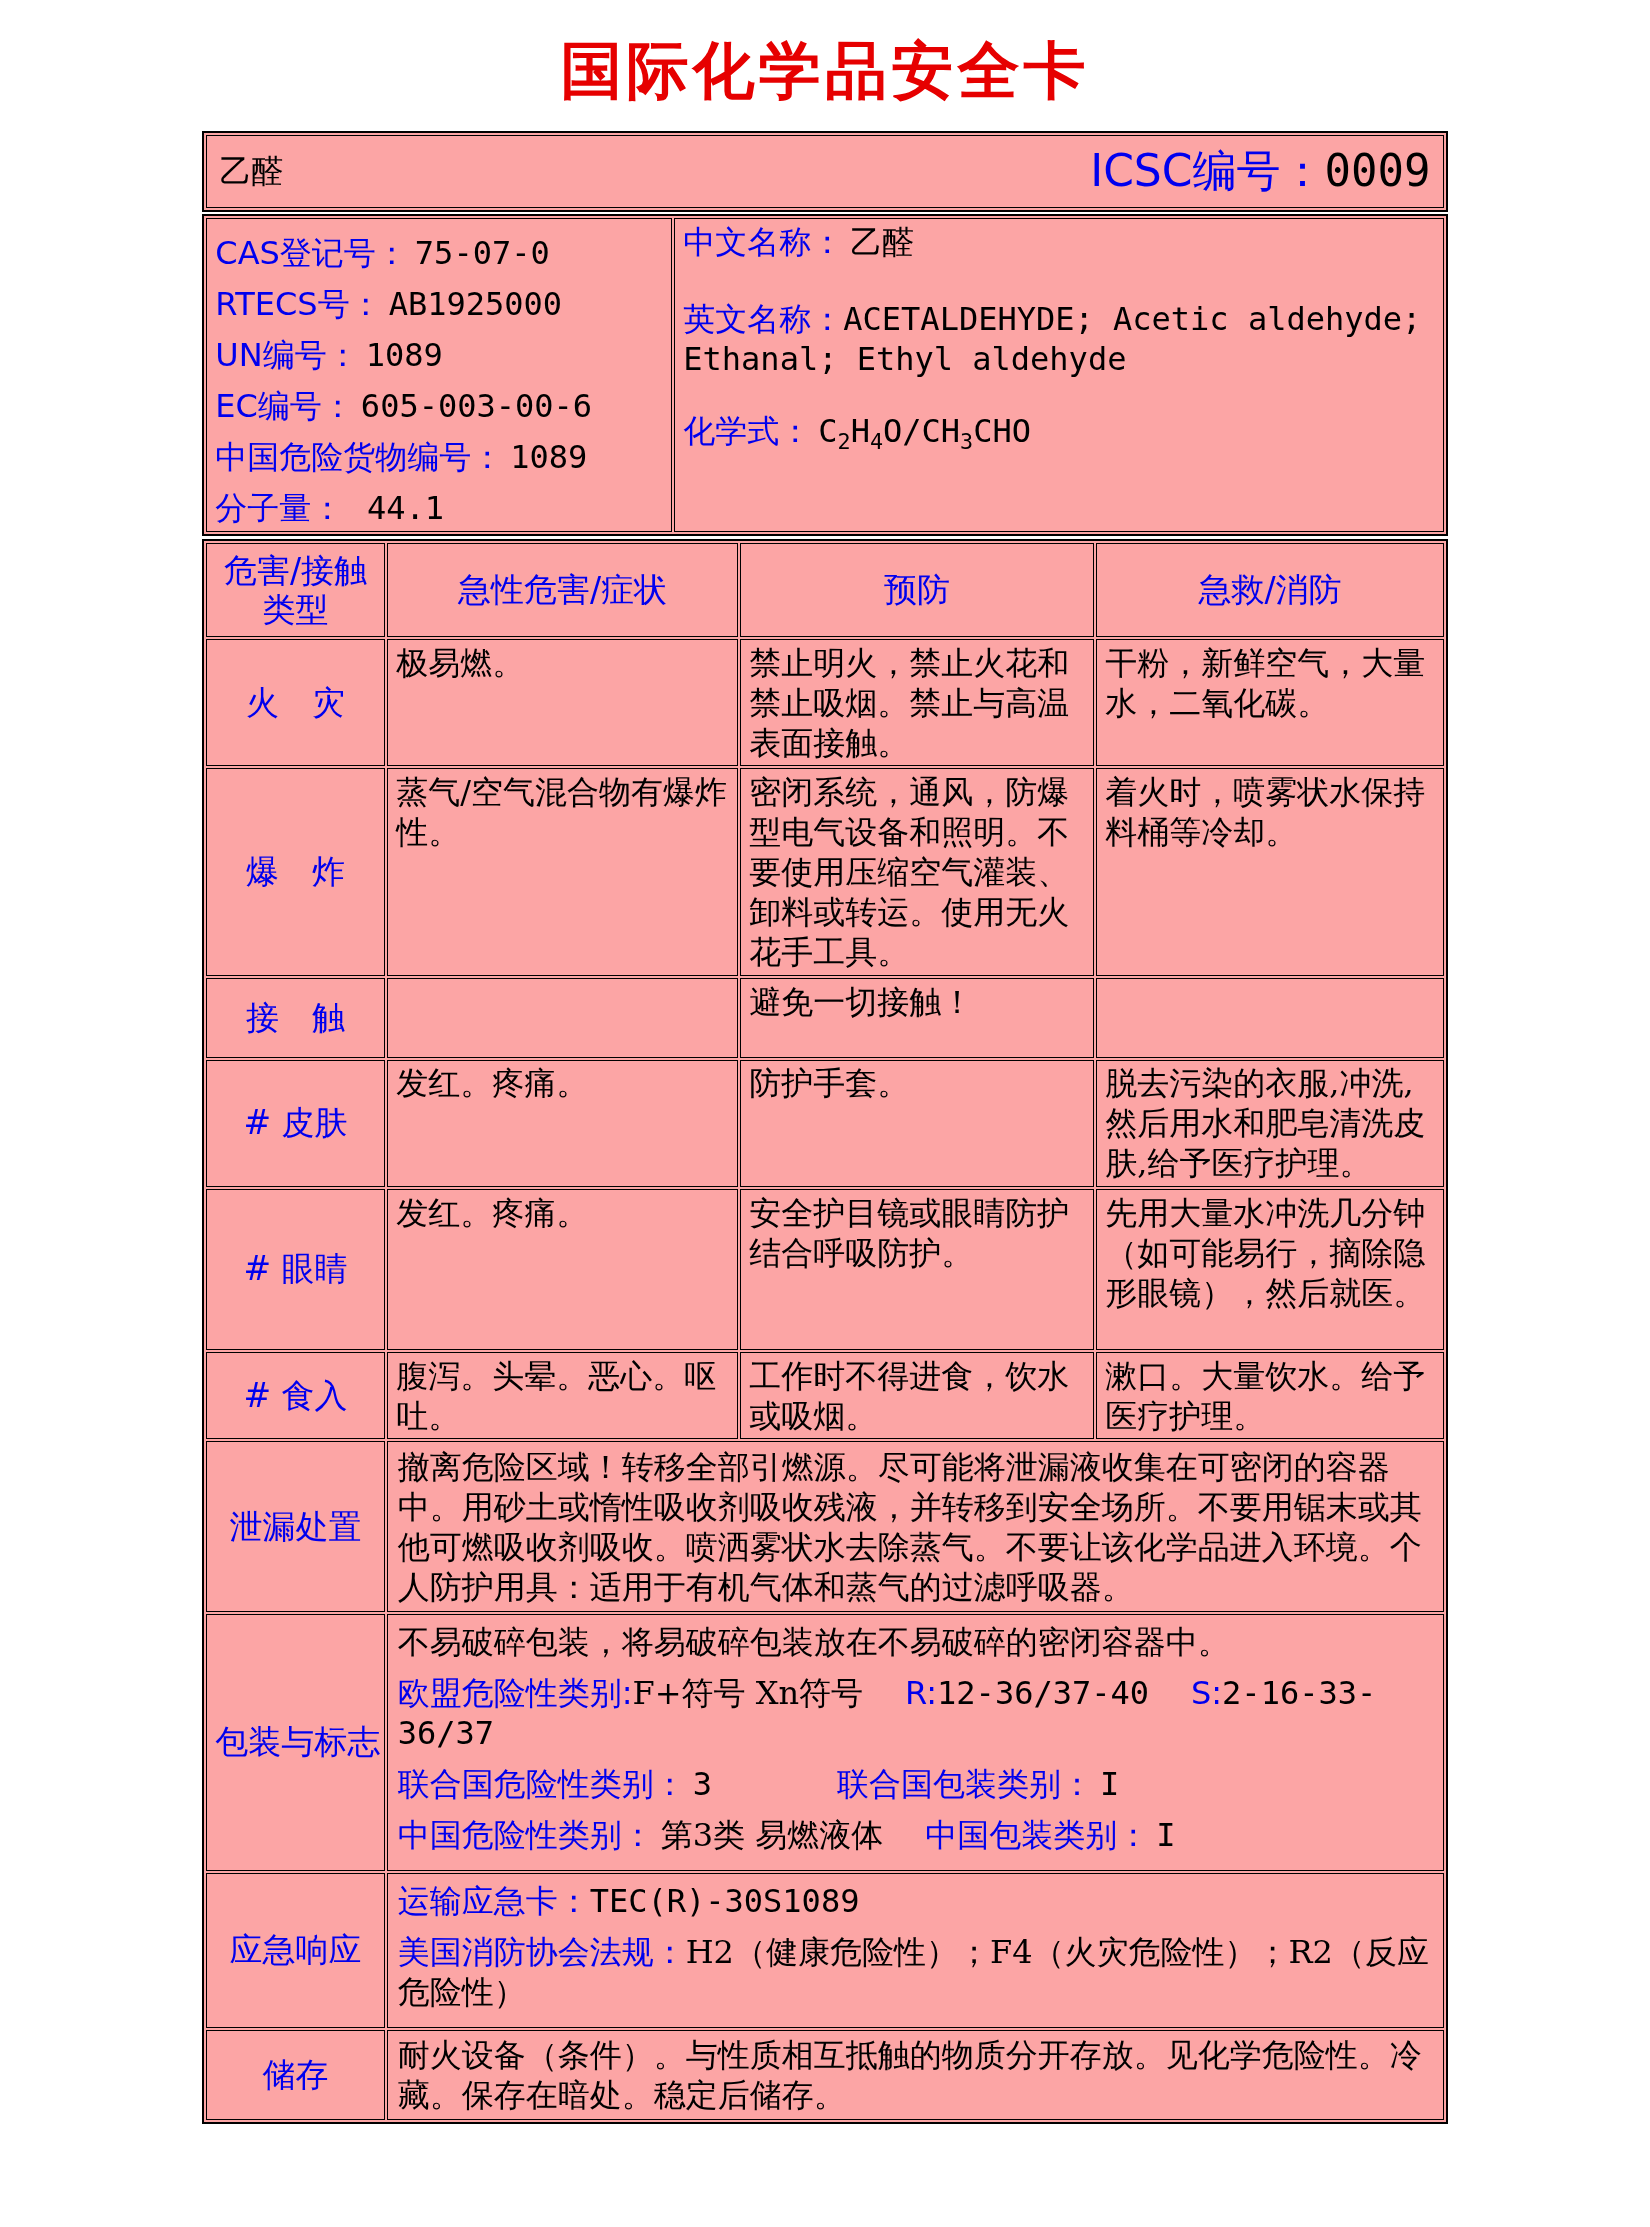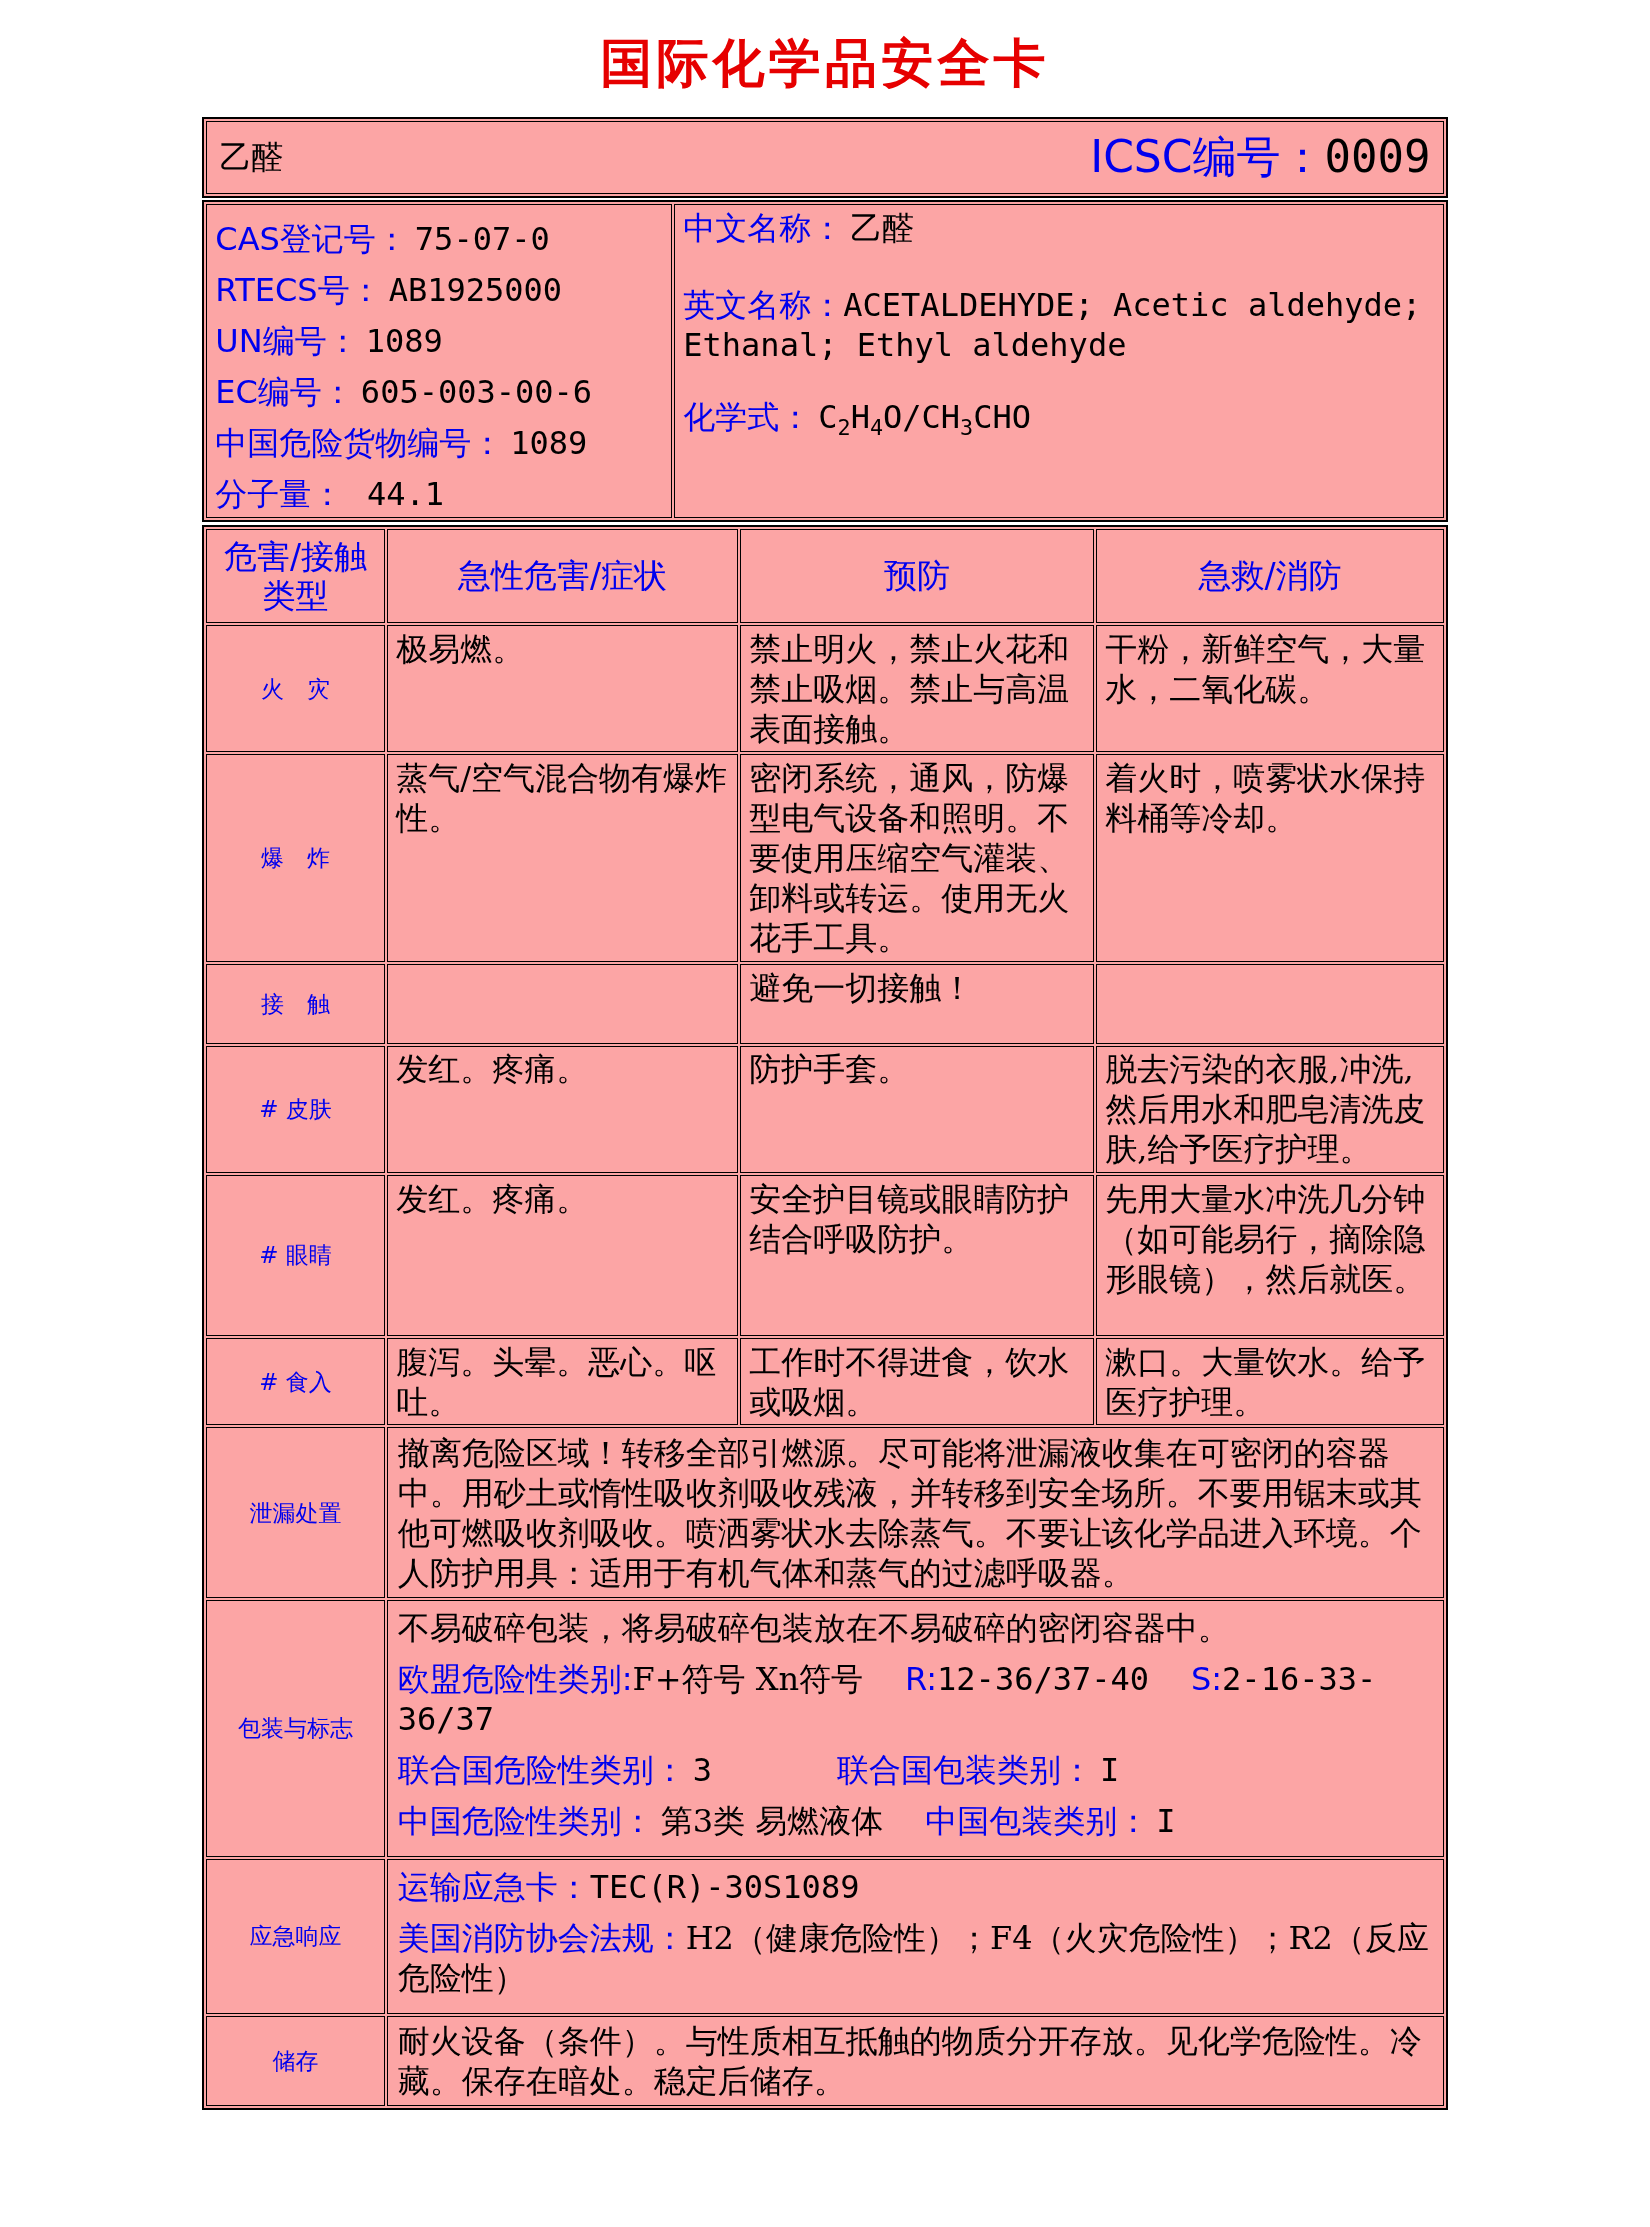--- a/index.html
+++ b/index.html
@@ -1,40 +1,40 @@
 <!DOCTYPE html>
 <html style="font-size:11px"><head>
 <meta charset="utf-8">
 <style>
   html,body{margin:0;padding:0;background:#fff;}
   body{width:1650px;height:2227px;position:relative;font-family:"DejaVu Serif",serif;color:#000;}
   .sheet{width:1246px;margin:0 auto;}
   .page-title{text-align:center;color:#e60000;font-family:"DejaVu Serif",serif;
-    font-weight:bold;font-size:52px;letter-spacing:4.2px;margin:29px 0 18px 0;}
+    font-weight:bold;font-size:62px;letter-spacing:4.2px;margin:29px 0 18px 0;}
   table{width:100%;border:2.8px solid #000;border-spacing:2.8px;border-collapse:separate;
     table-layout:fixed;margin:0 0 2.8px 0;background:#fca5a5;}
   td{border:1.4px solid #000;padding:2.8px 8.3px;vertical-align:top;font-size:32px;
     line-height:40px;font-family:"DejaVu Serif",serif;word-break:break-word;}
   .lbl{color:#0000ee;font-family:"DejaVu Sans",sans-serif;}
   .mono{font-family:"DejaVu Sans Mono",monospace;}
   .val{margin-left:7px;}
   
   .tblA td{padding:15.3px 12.5px;}
   .hdr-flex{display:flex;justify-content:space-between;align-items:center;}
   .hdr-sub{font-size:44px;}
   
   .id-line{line-height:40px;white-space:nowrap;margin-top:11px;}
   .names-cell .blockB{margin-top:37px;}
   .names-cell .blockC{margin-top:32px;}
   sub{font-size:68%;}
   
   .headrow td{color:#0000ee;font-family:"DejaVu Sans",sans-serif;text-align:center;
     vertical-align:middle;font-size:33px;line-height:39px;white-space:pre-line;padding:7px;}
   .labelcell{color:#0000ee;font-family:"DejaVu Sans",sans-serif;text-align:center;
-    vertical-align:middle;font-size:23px;white-space:nowrap;}
+    vertical-align:middle;font-size:33px;white-space:nowrap;}
   .row-fire td{height:117px;}
   .row-contact td{height:72px;}
   .row-inhale td{height:89px;}
   .row-eyes td{height:153px;}
   .sec-cell{padding:4.2px 9.7px;margin-top:12px;}
   .pk-line{margin:11px 0;}
   .pk-line:first-child{margin-top:2.8px;}
   .gap-big{display:inline-block;width:125px;}
   .gap-mid{display:inline-block;width:42px;}
 </style>

